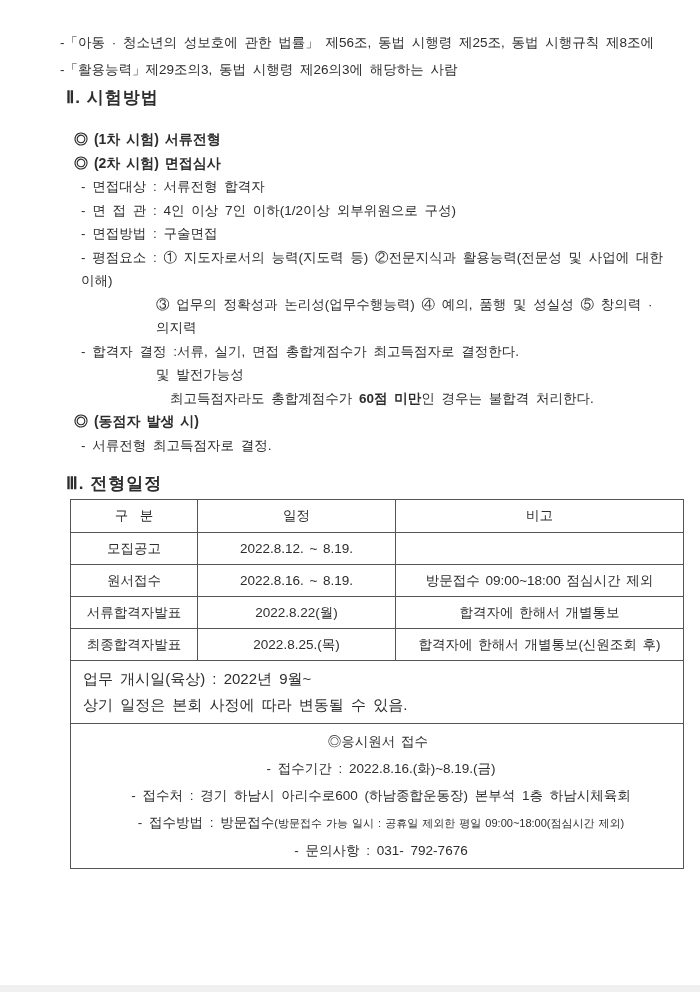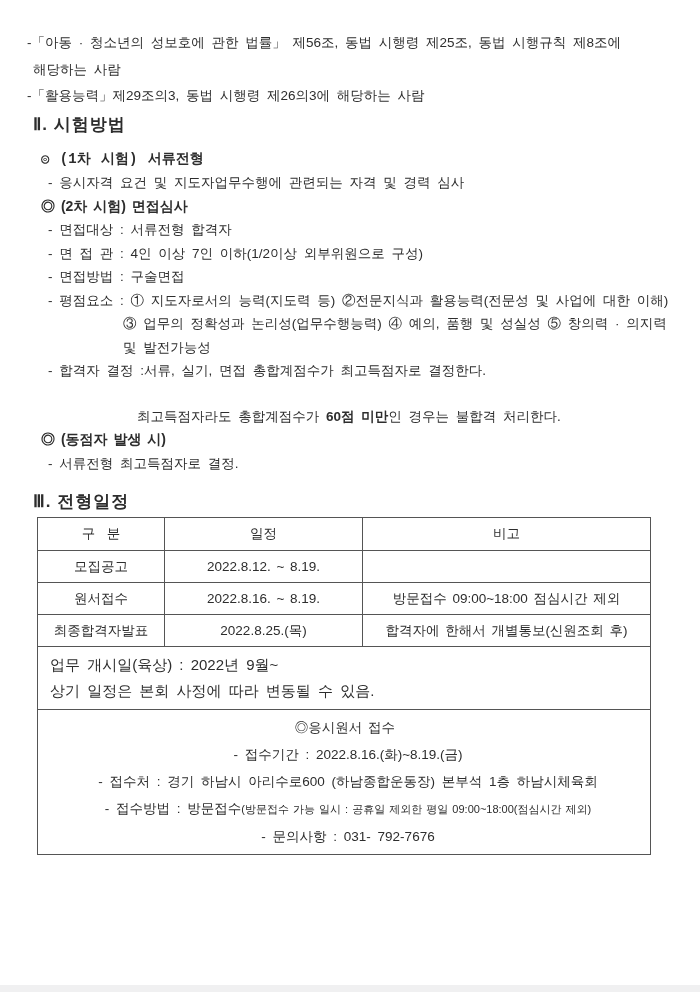--- a/index.html
+++ b/index.html
@@ -4,35 +4,35 @@
 <style>
   html, body { margin:0; padding:0; }
   body {
     width:700px; height:992px;
     background:#ffffff;
     font-family:"Liberation Sans", sans-serif;
     color:#2d2d2d;
     position:relative;
     overflow:hidden;
   }
-  .page { padding:30px 30px 0 25px; }
+  .page { padding:30px 30px 0 58px; }
 
   .intro-line { font-size:13.5px; line-height:26.5px; word-spacing:3px; padding-left:2px; }
   .intro-line.cont { padding-left:8px; }
 
   .h-major { font-size:17px; font-weight:bold; line-height:30px; padding-left:8px; letter-spacing:1px; }
   .h2-exam { }
   .h2-schedule { margin-top:12px; }
 
   .h-sub { font-size:14px; font-weight:bold; line-height:23.5px; padding-left:16px; word-spacing:2px; }
-  .first-sub { margin-top:8px;font-family:Liberation Mono, monospace; }
+  .first-sub { margin-top:15px; }
 
   .body-line { font-size:13.5px; line-height:23.5px; word-spacing:3px; padding-left:23px; }
   .cont-rating { padding-left:98px; }
-  .cont-pass { padding-left:112px;margin-top:22px; }
+  .cont-pass { padding-left:112px; }
   .bold { font-weight:bold; }
 
   table.schedule {
     border-collapse:collapse;
     margin-left:12px;
     margin-top:0;
     table-layout:fixed;
     width:613px;
   }
   table.schedule th, table.schedule td {
@@ -59,35 +59,33 @@
     width:700px; height:7px;
     background:#f0f0f1;
   }
 </style>
 </head>
 <body>
 
 <div class="page">
 
   <div class="intro-line">-「아동 · 청소년의 성보호에 관한 법률」  제56조, 동법 시행령 제25조, 동법 시행규칙 제8조에</div>
-  <div class="intro-line cont">해당하는 사람</div>
   <div class="intro-line">-「활용능력」제29조의3, 동법 시행령 제26의3에 해당하는 사람</div>
 
   <div class="h-major h2-exam">Ⅱ. 시험방법</div>
 
   <div class="h-sub first-sub">◎ (1차 시험) 서류전형</div>
-  <div class="body-line">- 응시자격 요건 및 지도자업무수행에 관련되는 자격 및 경력 심사</div>
   <div class="h-sub">◎ (2차 시험) 면접심사</div>
   <div class="body-line">- 면접대상 : 서류전형 합격자</div>
   <div class="body-line">- 면 접 관 : 4인 이상 7인 이하(1/2이상 외부위원으로 구성)</div>
   <div class="body-line">- 면접방법 : 구술면접</div>
   <div class="body-line">- 평점요소 : ① 지도자로서의 능력(지도력 등) ②전문지식과 활용능력(전문성 및 사업에 대한 이해)</div>
   <div class="body-line cont-rating">③ 업무의 정확성과 논리성(업무수행능력) ④ 예의, 품행 및 성실성 ⑤ 창의력 · 의지력</div>
+  <div class="body-line">- 합격자 결정 :서류, 실기, 면접 총합계점수가 최고득점자로 결정한다.</div>
   <div class="body-line cont-rating">및 발전가능성</div>
-  <div class="body-line">- 합격자 결정 :서류, 실기, 면접 총합계점수가 최고득점자로 결정한다.</div>
   <div class="body-line cont-pass"><span>최고득점자라도 총합계점수가 </span><span class="bold">60점 미만</span><span>인 경우는 불합격 처리한다.</span></div>
   <div class="h-sub">◎ (동점자 발생 시)</div>
   <div class="body-line">- 서류전형 최고득점자로 결정.</div>
 
   <div class="h-major h2-schedule">Ⅲ. 전형일정</div>
 
   <table class="schedule">
     <colgroup>
       <col style="width:127px">
       <col style="width:198px">
@@ -105,20 +103,25 @@
         <td class="data-cell">모집공고</td>
         <td class="data-cell">2022.8.12. ~ 8.19.</td>
         <td class="data-cell"></td>
       </tr>
       <tr>
         <td class="data-cell">원서접수</td>
         <td class="data-cell">2022.8.16. ~ 8.19.</td>
         <td class="data-cell">방문접수 09:00~18:00 점심시간 제외</td>
       </tr>
       <tr>
+        <td class="data-cell">서류합격자발표</td>
+        <td class="data-cell">2022.8.22(월)</td>
+        <td class="data-cell">합격자에 한해서 개별통보</td>
+      </tr>
+      <tr>
         <td class="data-cell">최종합격자발표</td>
         <td class="data-cell">2022.8.25.(목)</td>
         <td class="data-cell">합격자에 한해서 개별통보(신원조회 후)</td>
       </tr>
       <tr>
         <td class="note-cell" colspan="3">
           <div class="note-line">업무 개시일(육상) : 2022년 9월~</div>
           <div class="note-line">상기 일정은 본회 사정에 따라 변동될 수 있음.</div>
         </td>
       </tr>

